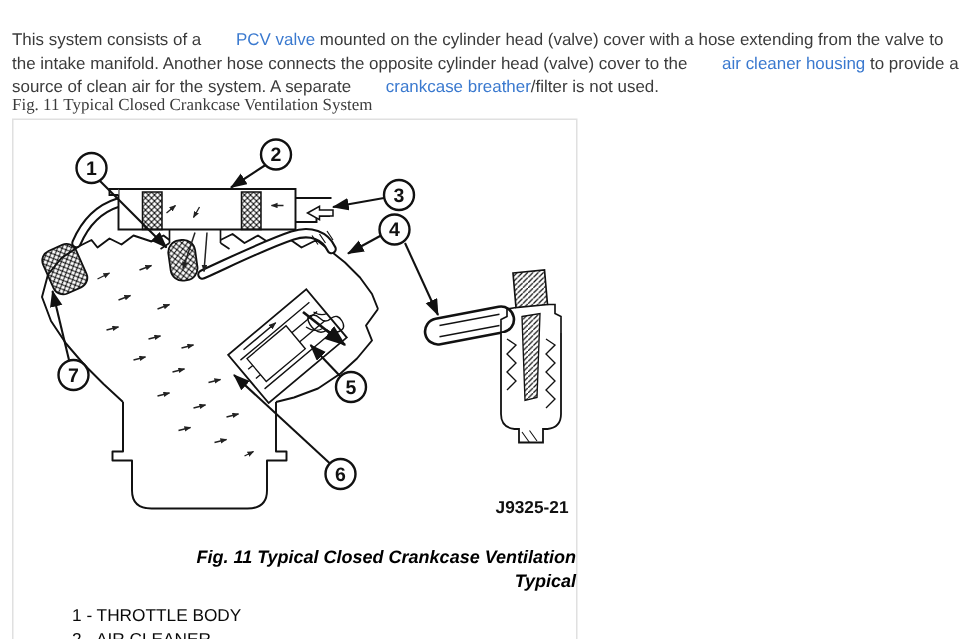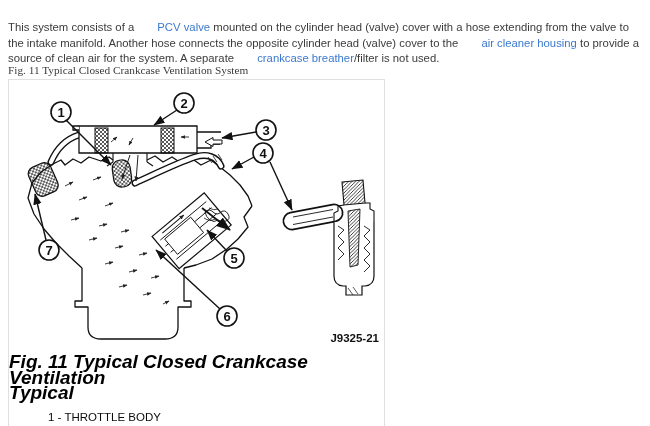--- a/index.html
+++ b/index.html
@@ -15,22 +15,22 @@
   .caption{
     position:absolute;left:8px;top:64px;
     font-size:11.3px;color:#3b3b3b;font-family:Liberation Serif, serif;
   }
   .figure-box{
     position:absolute;left:8px;top:79px;width:377px;height:420px;
     border:1px solid #e0e0e0;background:#fff;box-sizing:border-box;
   }
   .figure-box svg{display:block;}
   .fig-title{
-    margin-top:6px;text-align:left;color:#000;
-    font-weight:bold;font-style:italic;font-size:19px;line-height:15.5px;
+    margin-top:16px;text-align:right;color:#000;
+    font-weight:bold;font-style:italic;font-size:12px;line-height:15.5px;
   }
   .legend{margin:8px 0 0 39px;color:#0a0a0a;font-size:11.5px;line-height:16px;}
   .legend div{white-space:nowrap;}
 </style>
 </head>
 <body>
 
 <p class="para"><span>This system consists of a </span><a>PCV valve</a><span> mounted on the cylinder head (valve) cover with a hose extending from the valve to the intake manifold. Another hose connects the opposite cylinder head (valve) cover to the </span><a>air cleaner housing</a><span> to provide a source of clean air for the system. A separate </span><a>crankcase breather</a><span>/filter is not used.</span></p>
 
 <div class="caption">Fig. 11 Typical Closed Crankcase Ventilation System</div>

